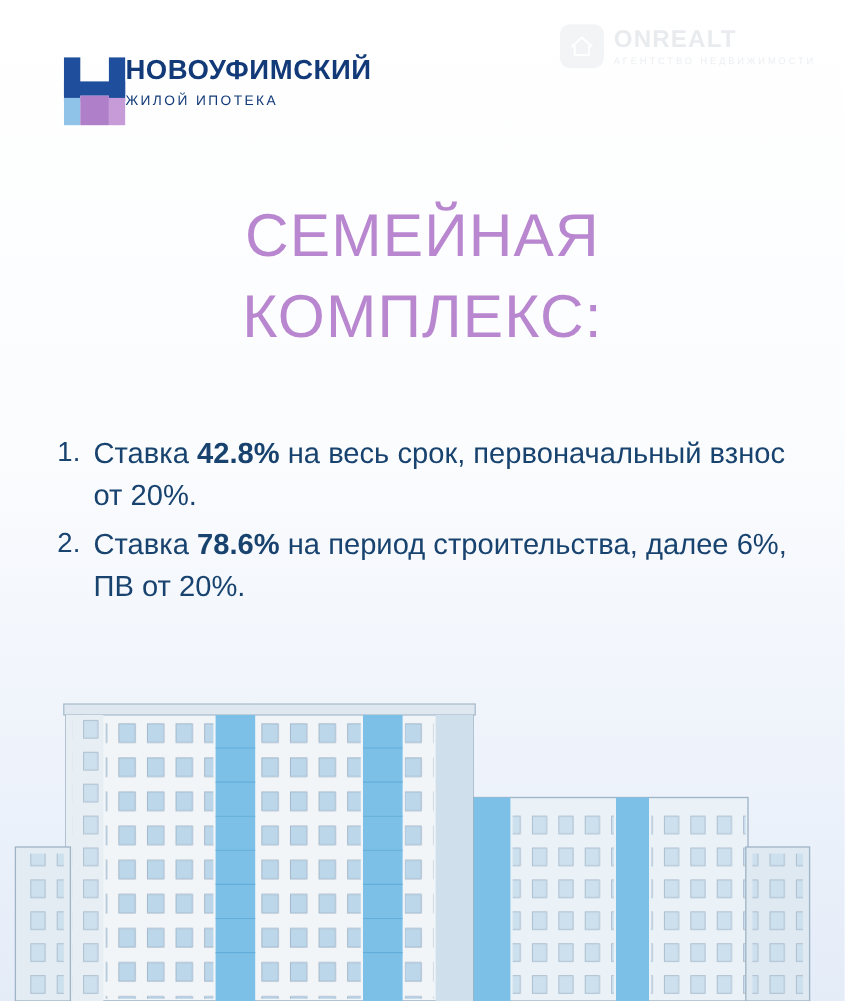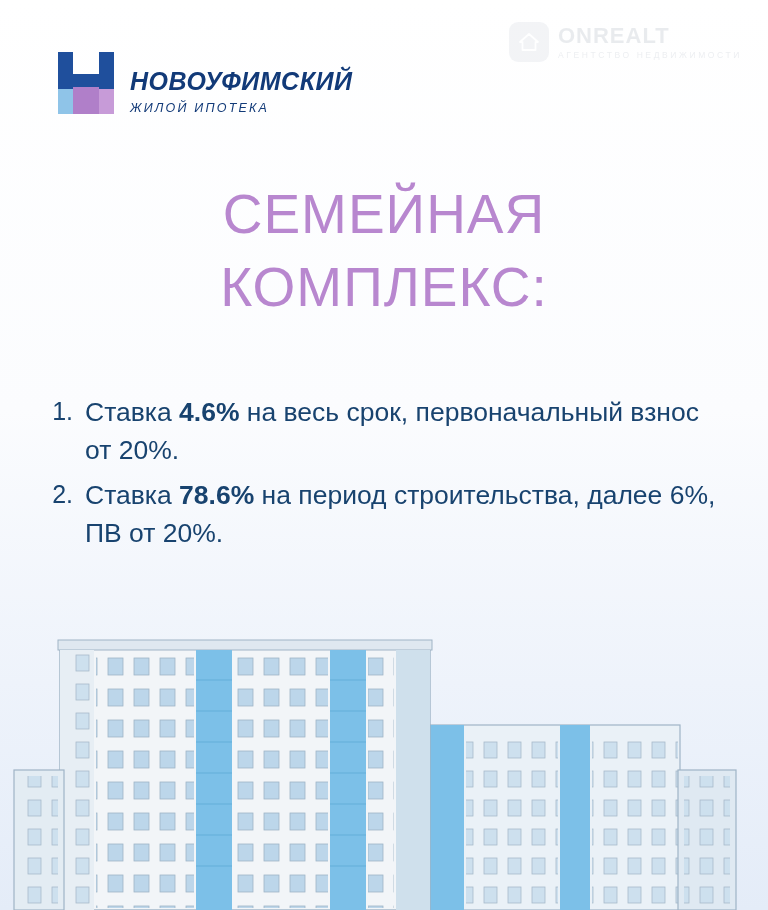--- a/index.html
+++ b/index.html
@@ -58,23 +58,21 @@
     color: #c3c9d2;
     margin-top: 4px;
   }
 
   
   .logo {
     position: absolute;
     left: 58px;
     top: 52px;
     display: flex;
-    align-items: flex-end;
-    gap: 16px;
-    font-style: italic;
+    align-items: flex-start;
   }
   .logo-mark {
     width: 56px;
     height: 62px;
     position: relative;
     flex: none;
   }
   .logo-words {
     display: flex;
     flex-direction: column;
@@ -188,21 +186,21 @@
 
   <div class="headline">
     <span class="line">СЕМЕЙНАЯ</span>
     <span class="line">КОМПЛЕКС:</span>
   </div>
 
   <div class="points">
     <div class="point">
       <div class="point-num">1.</div>
       <div class="point-text">
-        <span>Ставка </span><b>4.6%</b><span> на весь срок, первоначальный взнос от 20%.</span>
+        <span>Ставка </span><b>42.8%</b><span> на весь срок, первоначальный взнос от 20%.</span>
       </div>
     </div>
     <div class="point">
       <div class="point-num">2.</div>
       <div class="point-text">
         <span>Ставка </span><b>78.6%</b><span> на период строительства, далее 6%, ПВ от 20%.</span>
       </div>
     </div>
   </div>
 

